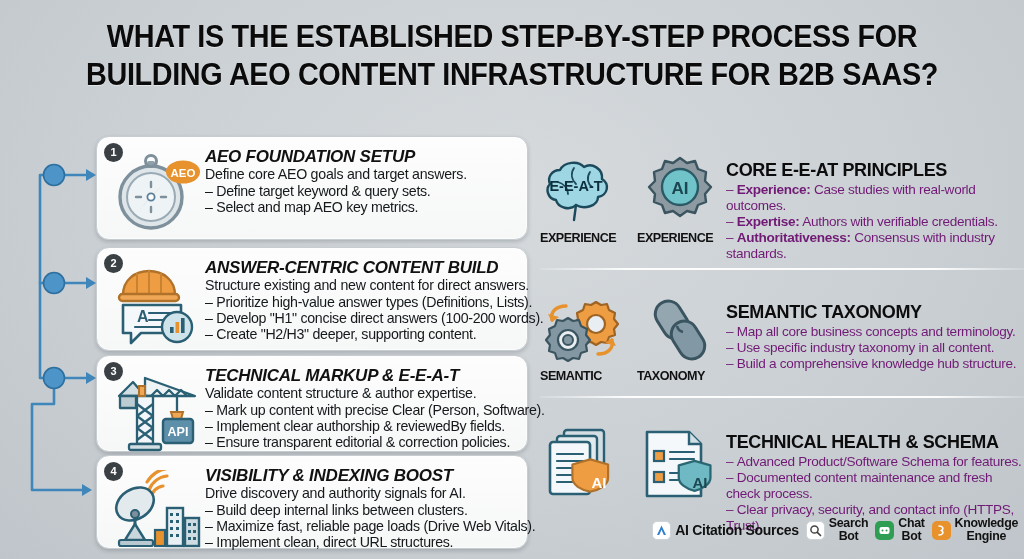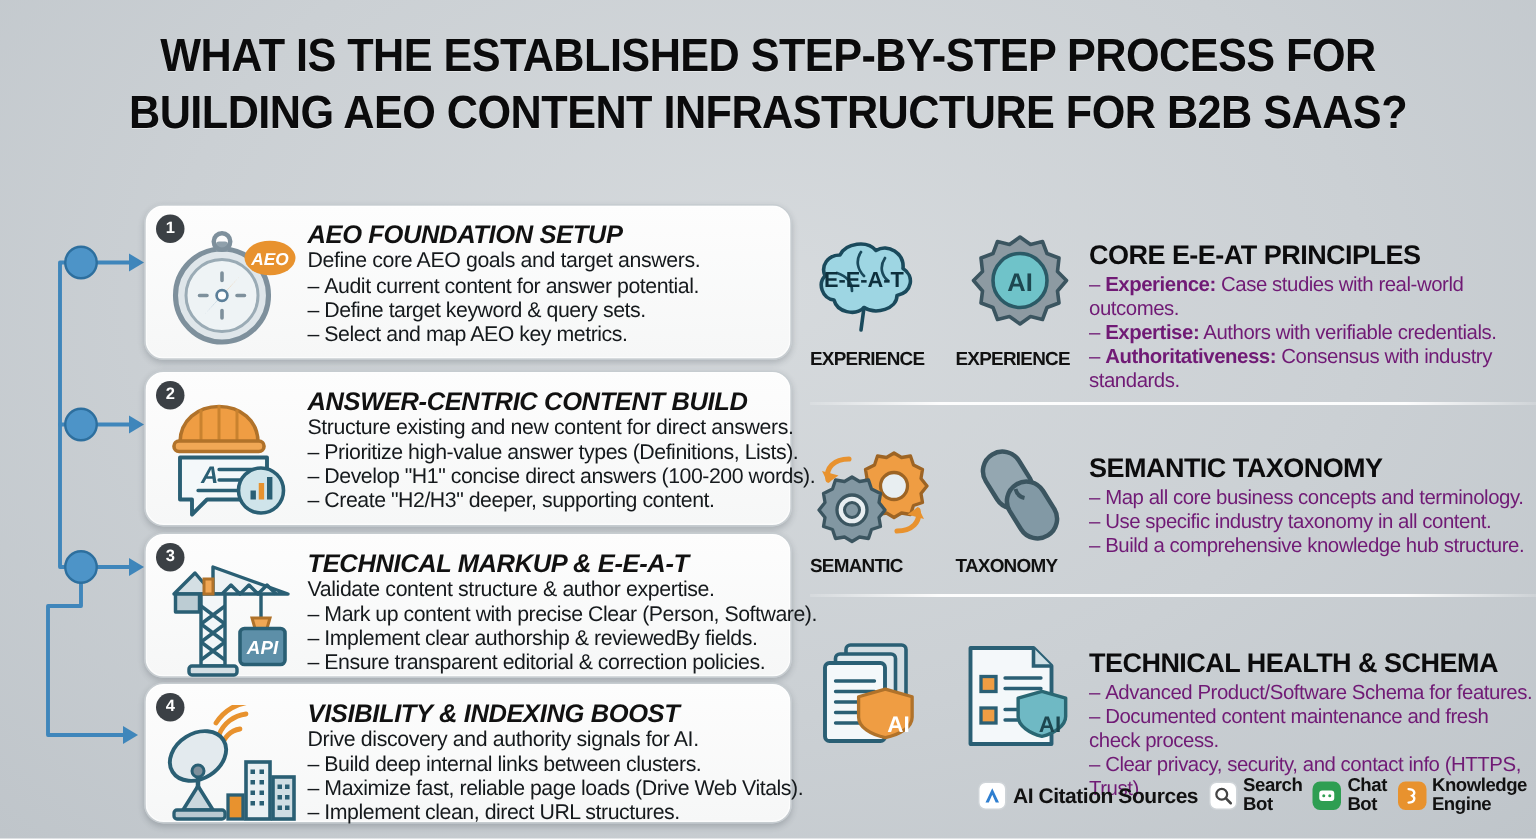--- a/index.html
+++ b/index.html
@@ -52,23 +52,22 @@
     position: absolute; left: 7px; top: 6px;
     width: 19px; height: 19px; border-radius: 50%;
     background: #3b4045; color: #fff;
     font-size: 11px; font-weight: 700;
     display: flex; align-items: center; justify-content: center;
     line-height: 1;
     z-index: 3;
   }
   .card .icon {
     width: 98px; min-width: 98px; height: 86px;
-    display: flex; align-items: center; justify-content: center;
+    display: flex; align-items: center; justify-content: flex-end;
     margin-top: 6px;
-    font-style: italic;
   }
   .card .body { flex: 1; padding-left: 2px; padding-top: 4px; }
   .card h3 {
     font-size: 17px; font-weight: 700; letter-spacing: -0.25px;
     line-height: 1.05; margin-bottom: 1px; color: #111; font-style: italic;
   }
   .card .lead {
     font-size: 14.2px; line-height: 1.12; color: #15191c; letter-spacing: -0.25px;
   }
   .card ul { list-style: none; margin-top: 0px; }
@@ -118,21 +117,21 @@
   #div2 { top: 396px; }
 
   
   #legend {
     position: absolute; right: 6px; bottom: 16px;
     display: flex; align-items: center; gap: 7px;
     font-size: 12.4px; letter-spacing: -0.3px;
   }
   #legend .item { display: flex; align-items: center; gap: 4px; }
   #legend .lbl { font-weight: 600; color: #111; line-height: 1.03; }
-  #legend .lbl .two { display: block; }
+  #legend .lbl .two { display: block; text-align: center; }
   .lgicon {
     width: 19px; height: 19px; border-radius: 5px;
     display: flex; align-items: center; justify-content: center;
     flex: none;
   }
   .lg-a { background: #fff; border: 1px solid #cfd4d8; }
   .lg-search { background: #fff; border: 1px solid #cfd4d8; }
   .lg-chat { background: #2e9e52; }
   .lg-know { background: #e8922e; }
   #legend .maintxt { font-size: 14px; font-weight: 600; color: #111; letter-spacing: -0.3px; }
@@ -182,21 +181,20 @@
       <path d="M28,59 L38,48 L40,46 Z" fill="#4f7fa8"></path>
       <circle cx="40" cy="46" r="3.6" fill="#fff" stroke="#5b7f99" stroke-width="1.8"></circle>
       <ellipse cx="72" cy="21" rx="17" ry="11.5" fill="#e8922e"></ellipse>
       <text x="72" y="25.5" font-family="Liberation Sans, sans-serif" font-size="11.5" font-weight="700" fill="#fff" text-anchor="middle">AEO</text>
     </svg>
   </div>
   <div class="body">
     <h3>AEO FOUNDATION SETUP</h3>
     <div class="lead">Define core AEO goals and target answers.</div>
     <ul>
-      <li>Audit current content for answer potential.</li>
       <li>Define target keyword &amp; query sets.</li>
       <li>Select and map AEO key metrics.</li>
     </ul>
   </div>
 </div>
 
 <div class="card" id="card2">
   <div class="num">2</div>
   <div class="icon">
     <svg width="92" height="86" viewBox="0 0 92 86">

